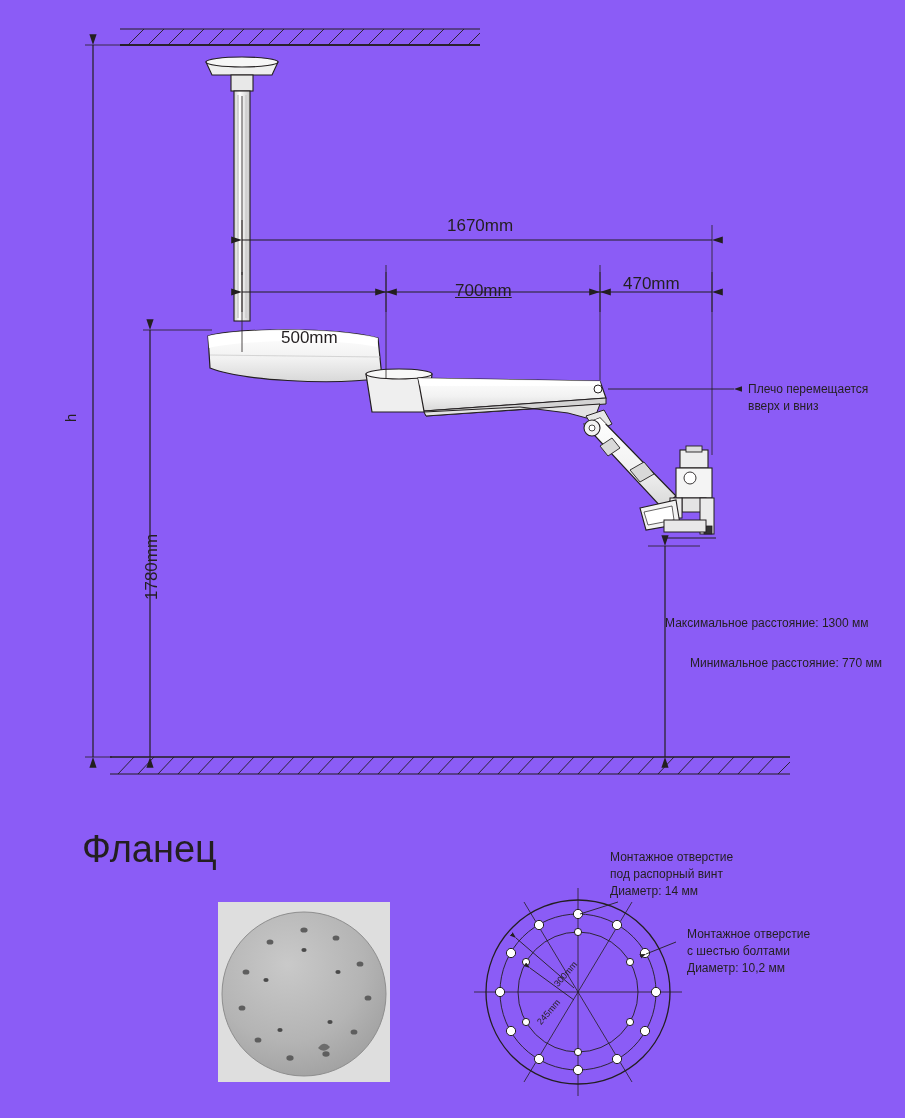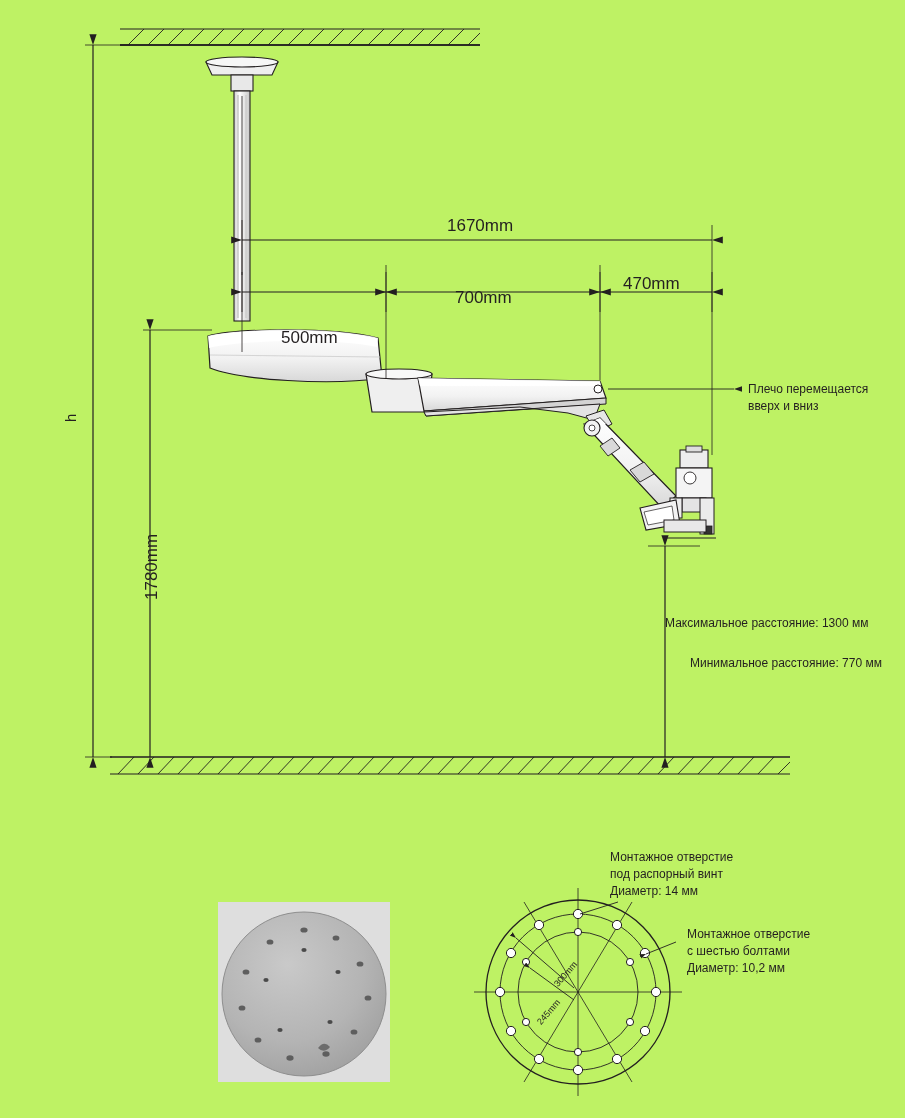--- a/index.html
+++ b/index.html
@@ -9,21 +9,21 @@
   }
   body {
     font-family: "Liberation Sans", sans-serif;
     color: #231f20;
   }
   #page {
     position: relative;
     width: 905px;
     height: 1118px;
     overflow: hidden;
-    background: #bef264;
+    background: #8b5cf6;
   }
   .abs { position: absolute; }
   svg { display: block; }
   .dim {
     position: absolute;
     font-size: 17px;
     color: #231f20;
     white-space: pre;
   }
   .dim-v {
@@ -250,32 +250,33 @@
       <line x1="648" y1="546" x2="700" y2="546" stroke="#231f20" stroke-width="0.8"></line>
     </g>
 
     <g>
       <line x1="608" y1="389" x2="734" y2="389" stroke="#231f20" stroke-width="0.9" marker-end="url(#arrR)"></line>
     </g>
   </svg>
 
   <div class="dim" style="left:447px; top:216px;">1670mm</div>
   <div class="dim" style="left:281px; top:281px;margin-top:47px;">500mm</div>
-  <div class="dim" style="left:455px; top:288px;">700mm</div>
+  <div class="dim" style="left:455px; top:281px;text-decoration:underline;">700mm</div>
   <div class="dim" style="left:623px; top:274px;">470mm</div>
 
   <div class="h-label" style="left:62px; top:422px; transform: rotate(-90deg); transform-origin:0 0;">h</div>
 
   <div class="dim-v" style="left:142px; top:600px; transform: rotate(-90deg);">1780mm</div>
 
   <div class="note2" style="left:748px; top:381px;">Плечо перемещается
 вверх и вниз</div>
   <div class="note2" style="left:665px; top:615px;">Максимальное расстояние: 1300 мм</div>
   <div class="note2" style="left:665px; top:655px;padding-left:25px;">Минимальное расстояние: 770 мм</div>
 
+  <div class="section-title" style="left:82px; top:828px;">Фланец</div>
 
   <div class="photo-box" style="left:218px; top:902px; width:172px; height:180px;">
     <svg width="172" height="180">
       <defs>
         <radialGradient id="diskGrad" cx="40%" cy="32%" r="78%">
           <stop offset="0%" stop-color="#c9c9c9"></stop>
           <stop offset="60%" stop-color="#b4b4b4"></stop>
           <stop offset="100%" stop-color="#9d9d9d"></stop>
         </radialGradient>
       </defs>

